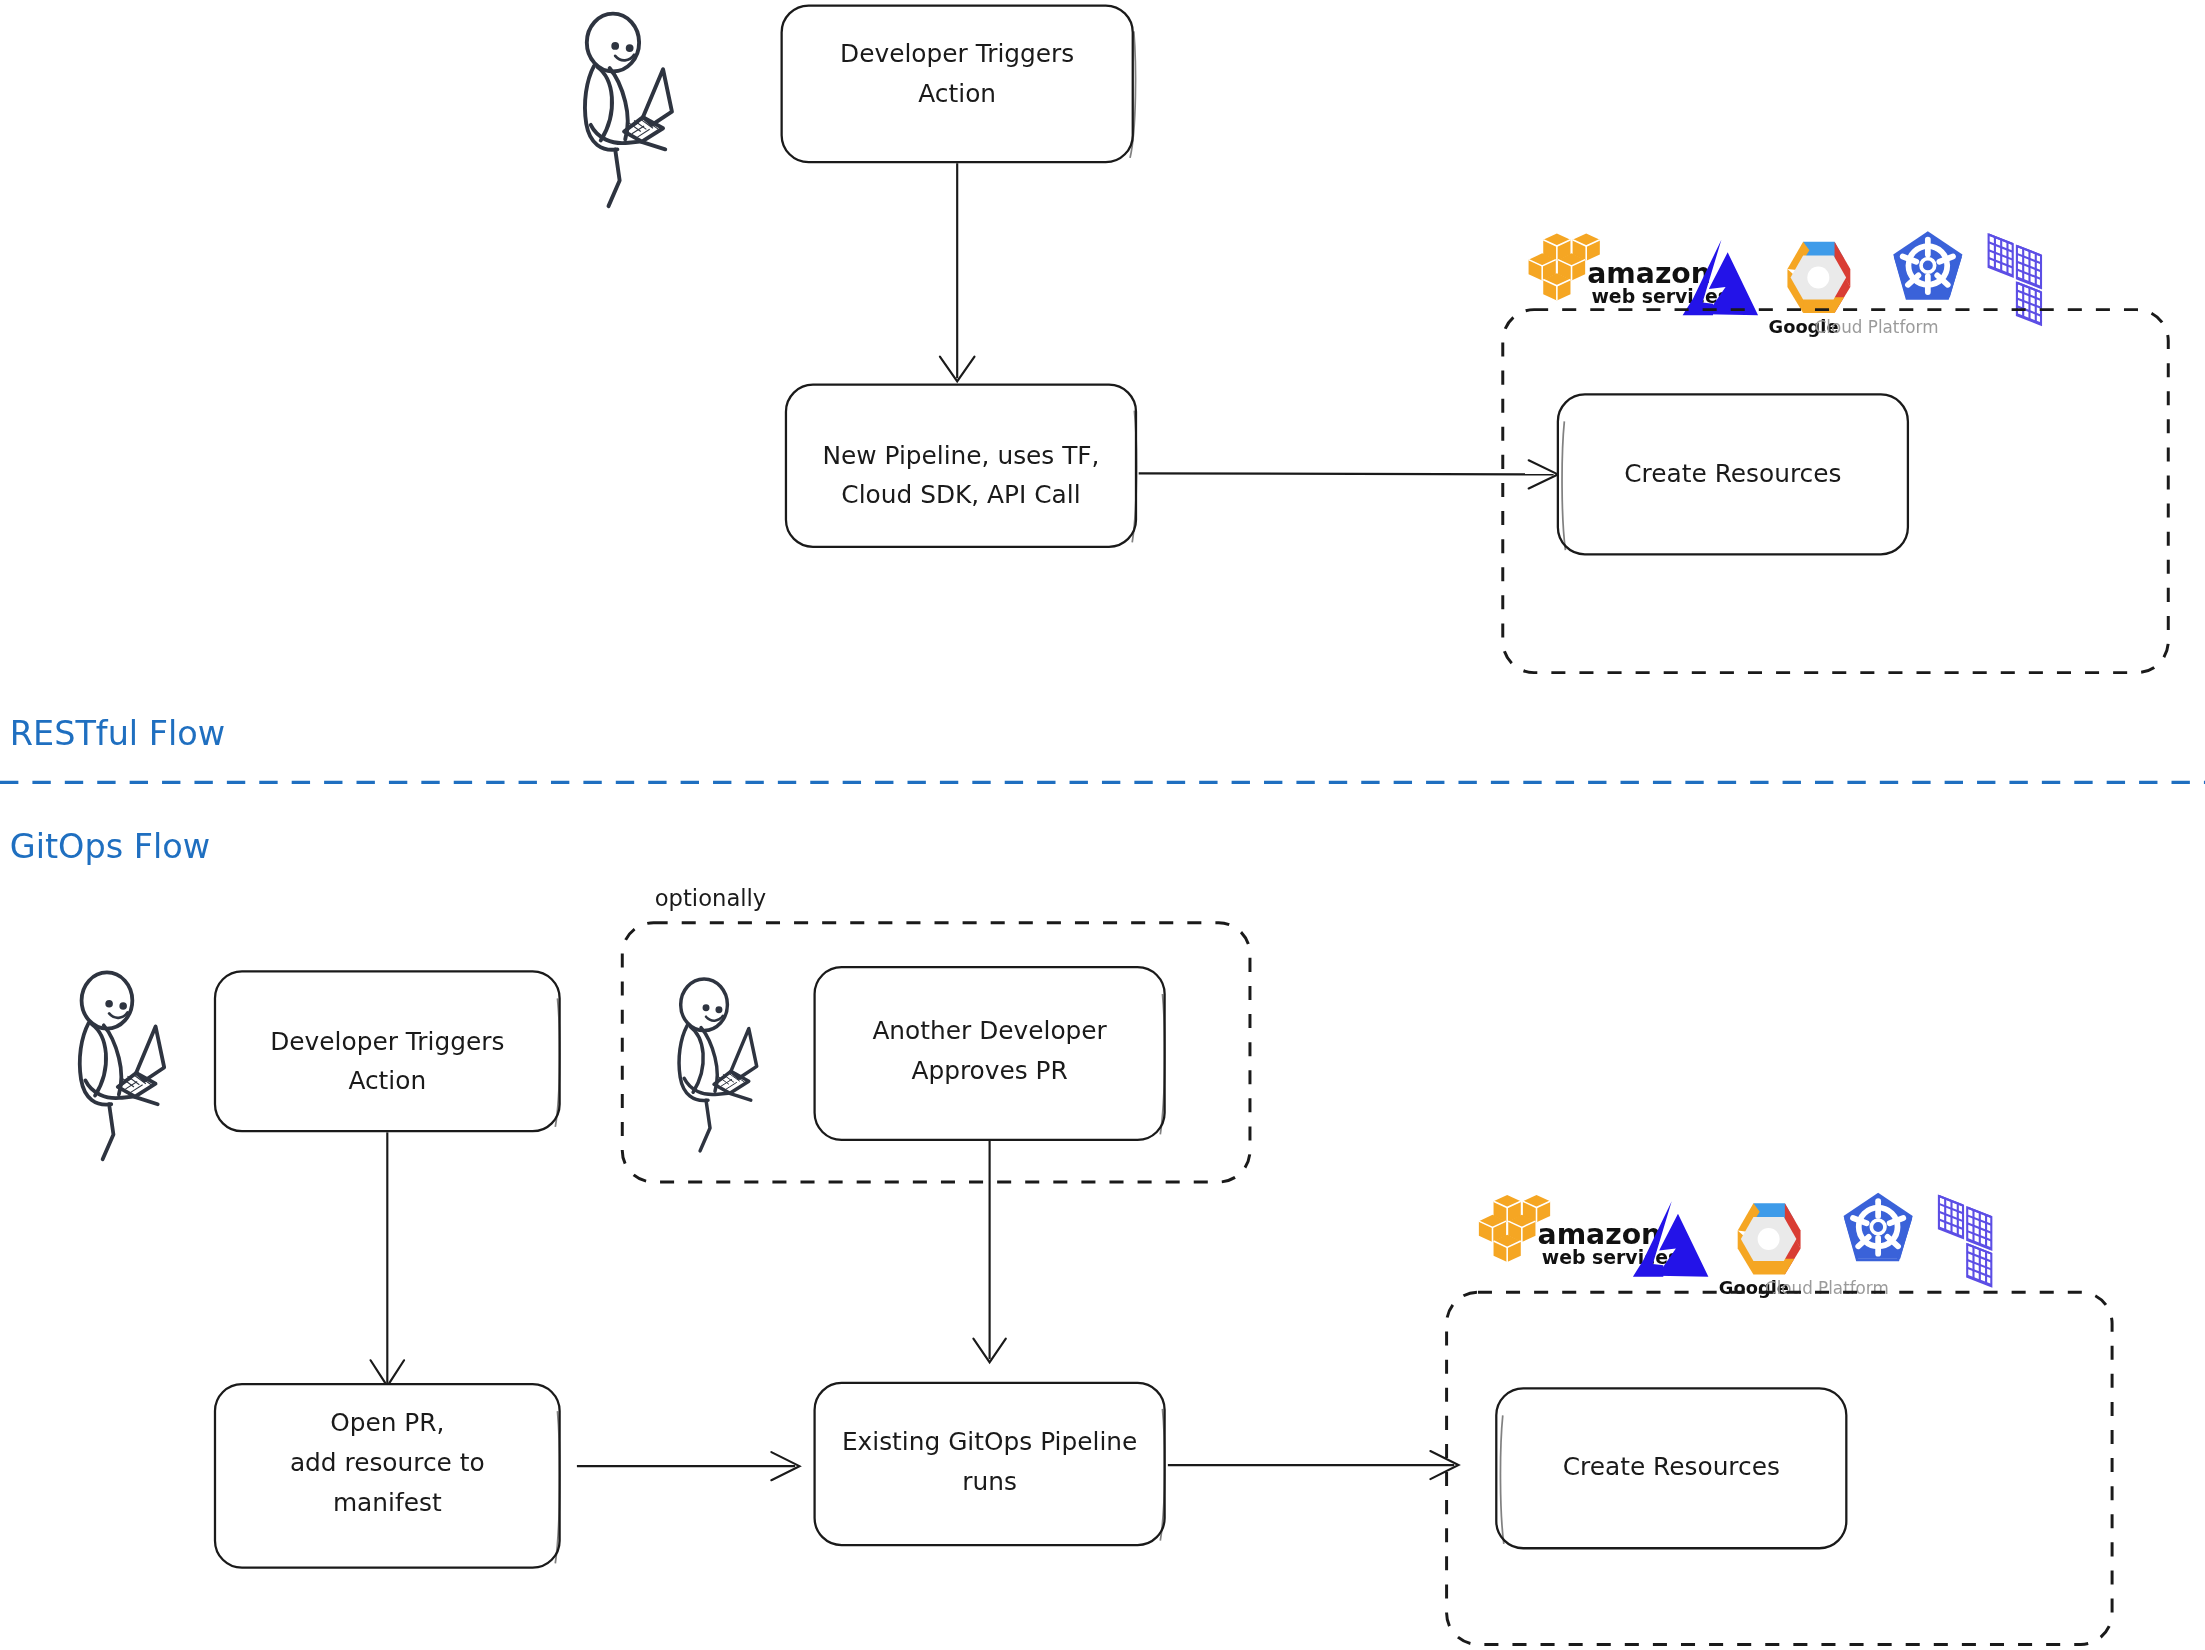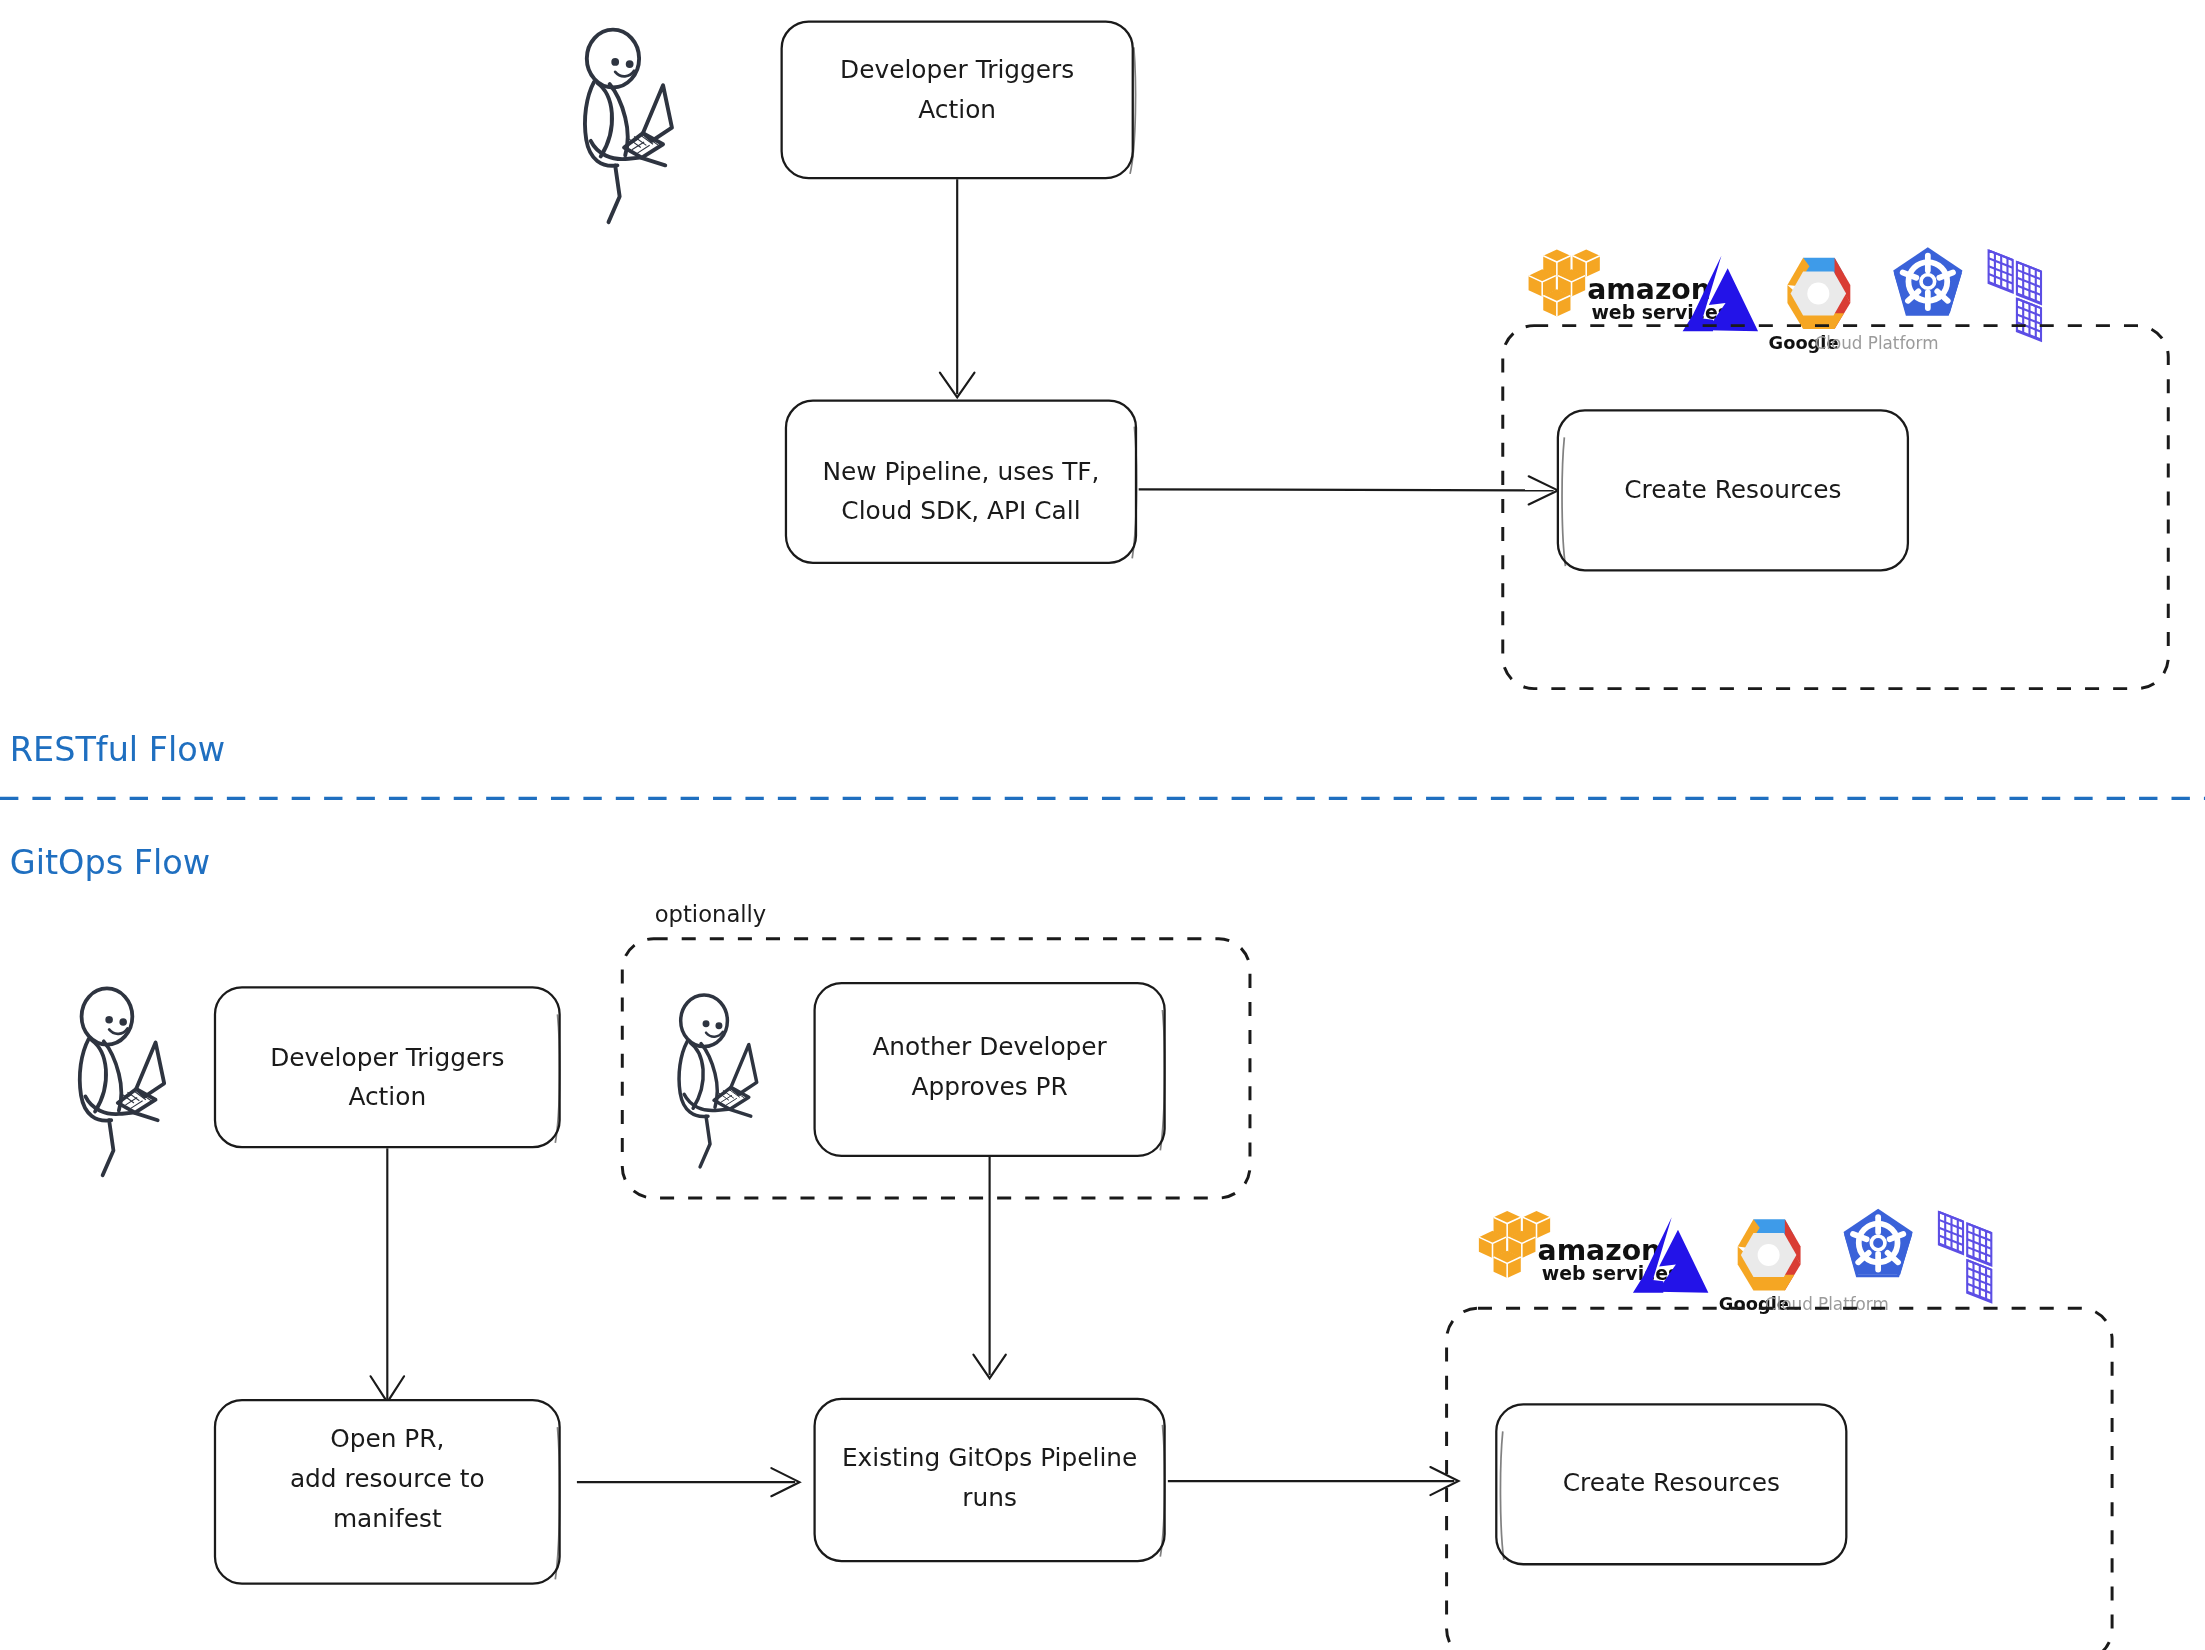--- a/index.html
+++ b/index.html
@@ -10,21 +10,21 @@
   }
   body {
     width: 2205px;
     height: 1651px;
     font-family: "DejaVu Sans", sans-serif;
     position: relative;
     overflow: hidden;
   }
   #stage {
     position: absolute;
-    left: 0; top: 16px;
+    left: 0; top: 0;
     width: 2205px;
     height: 1609px;
   }
   svg.diagram {
     position: absolute;
     left: 0; top: 0;
     width: 2205px;
     height: 1651px;
     display: block;
   }

